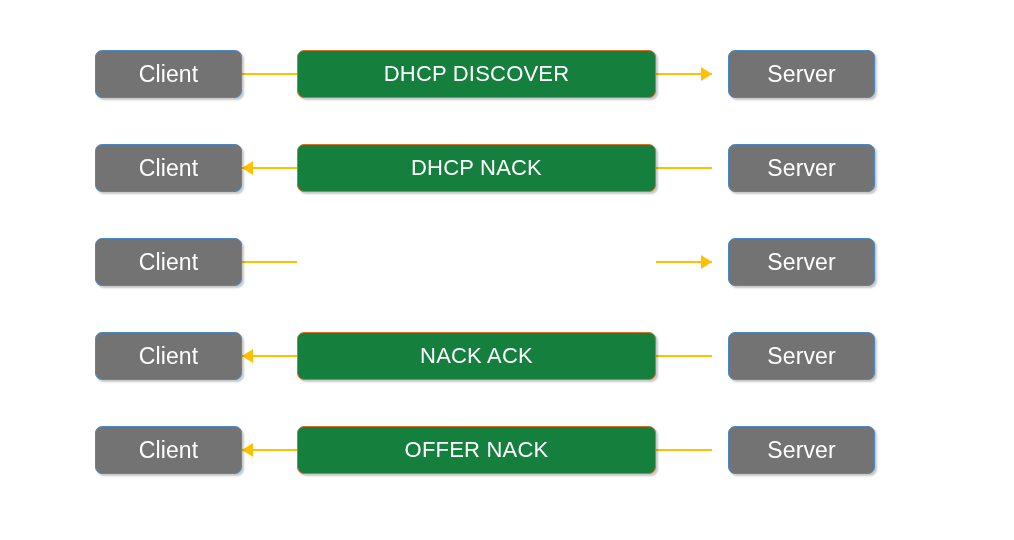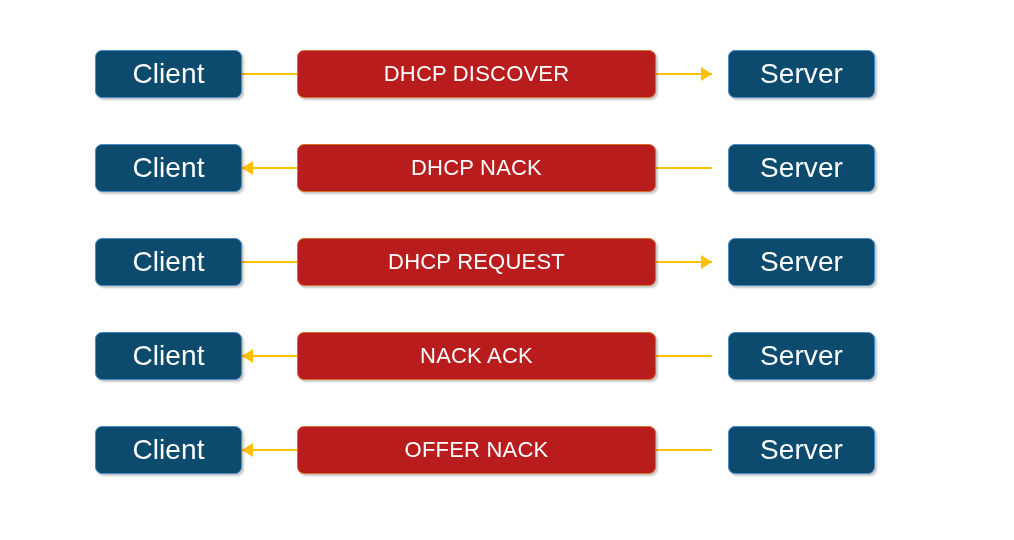--- a/index.html
+++ b/index.html
@@ -37,32 +37,32 @@
     display: flex;
     align-items: center;
     justify-content: center;
     color: #ffffff;
     box-sizing: border-box;
     box-shadow: 2px 2px 2px rgba(0,0,0,0.22);
     user-select: none;
   }
 
   .node.endpoint {
-    background: #0c4a6e;
+    background: #737373;
     border: 1px solid #4a8ac4;
     width: 147px;
-    font-size: 28px;
+    font-size: 23px;
     letter-spacing: 0.1px;
   }
 
   .node.client  { left: 95px; }
   .node.server  { left: 728px; }
 
   .node.message {
-    background: #b91c1c;
+    background: #15803d;
     border: 1px solid #d96e28;
     left: 297px;
     width: 359px;
     font-size: 22px;
     letter-spacing: 0.2px;
   }
 
   
   .connector {
     position: absolute;
@@ -123,23 +123,20 @@
         <span>Server</span>
       </div>
     </div>
     <div class="row" style="top: 238px;">
       <div class="connector left"></div>
       <div class="connector right"></div>
       <div class="arrowhead to-server"></div>
       <div class="node endpoint client">
         <span>Client</span>
       </div>
-      <div class="node message">
-        <span>DHCP REQUEST</span>
-      </div>
       <div class="node endpoint server">
         <span>Server</span>
       </div>
     </div>
     <div class="row" style="top: 332px;">
       <div class="connector left"></div>
       <div class="connector right"></div>
       <div class="arrowhead to-client"></div>
       <div class="node endpoint client">
         <span>Client</span>

